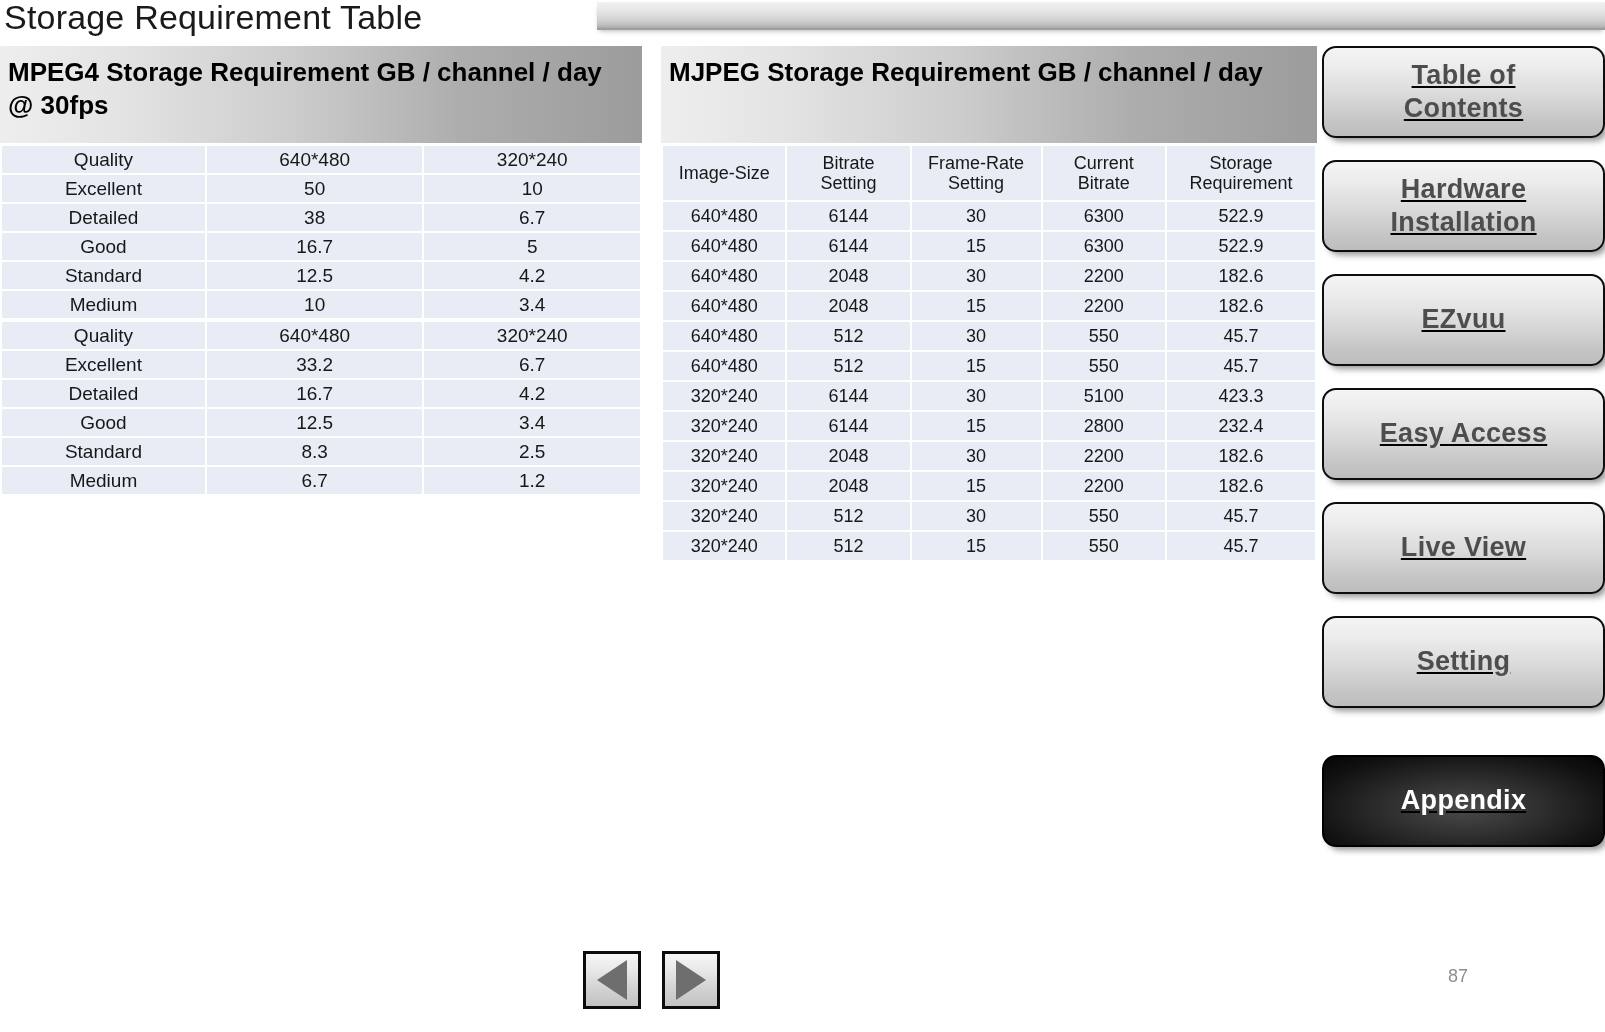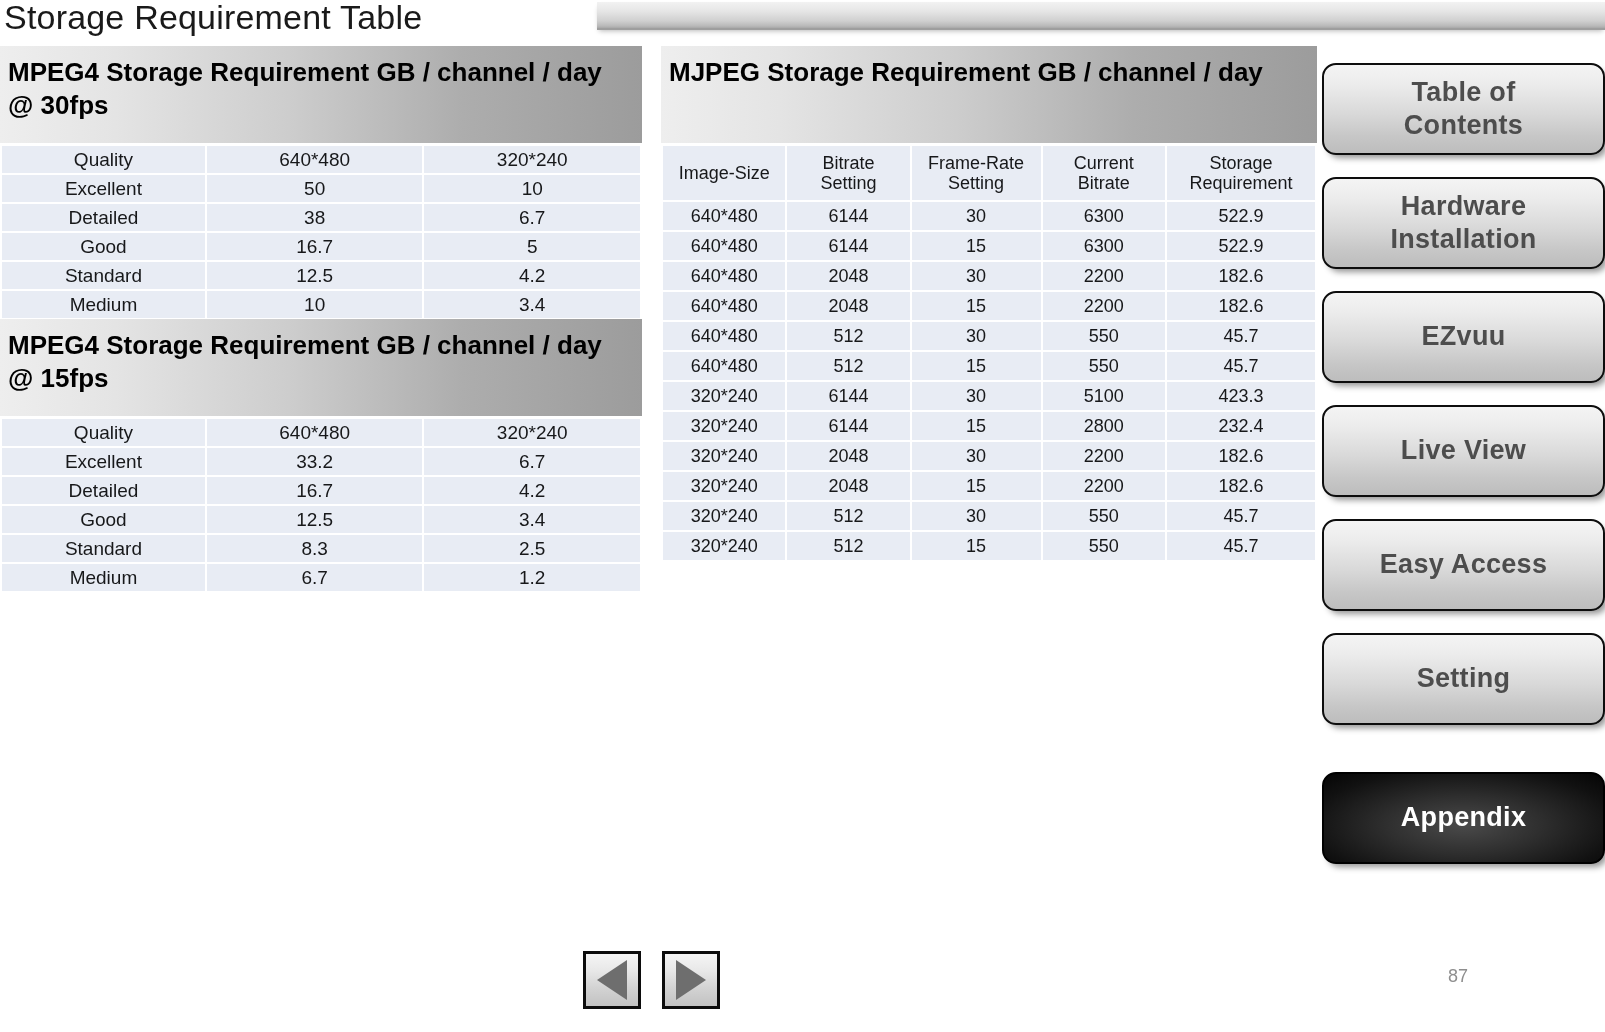--- a/index.html
+++ b/index.html
@@ -85,22 +85,23 @@
   #mjpeg table.grid tr.hdr td { height: 54px; }
   .mj-c1 { width: 19%; }
   .mj-c2 { width: 19%; }
   .mj-c3 { width: 20%; }
   .mj-c4 { width: 19%; }
   .mj-c5 { width: 23%; }
 
   
   .nav-col {
     position: absolute;
-    left: 1322px; top: 63px;
+    left: 1322px; top: 46px;
     width: 283px;
+    text-decoration: underline;
   }
   .nav-btn {
     position: relative;
     width: 283px;
     height: 92px;
     margin-bottom: 22px;
     border: 2px solid #0d0d0d;
     border-radius: 14px;
     background: linear-gradient(to bottom,
                 #f4f4f4 0%, #ececec 22%, #d9d9d9 55%, #c6c6c6 82%, #bdbdbd 100%);
@@ -204,21 +205,20 @@
           <tr>
             <td>Medium</td>
             <td>10</td>
             <td>3.4</td>
           </tr>
         </tbody>
     </table>
   </div>
 
   <div class="tbl-block" id="mpeg4-15">
-    <div class="tbl-head">MPEG4 Storage Requirement GB / channel / day @ 15fps</div>
     <table class="grid">
       <colgroup>
           <col class="col-q">
           <col class="col-a">
           <col class="col-b">
         </colgroup>
       <tbody>
           <tr class="hdr">
             <td>Quality</td>
             <td>640*480</td>
@@ -362,22 +362,22 @@
         </tbody>
     </table>
   </div>
 
   <div class="nav-col">
       <div class="nav-btn">Table of
 Contents</div>
       <div class="nav-btn">Hardware
 Installation</div>
       <div class="nav-btn">EZvuu</div>
+      <div class="nav-btn">Easy Access</div>
       <div class="nav-btn">Live View</div>
-      <div class="nav-btn">Easy Access</div>
       <div class="nav-btn">Setting</div>
       <div class="nav-btn active">Appendix</div>
     </div>
 
   <div class="arrows">
     <div class="arrow-btn">
       <span class="tri tri-left"></span>
     </div>
     <div class="arrow-btn">
       <span class="tri tri-right"></span>

